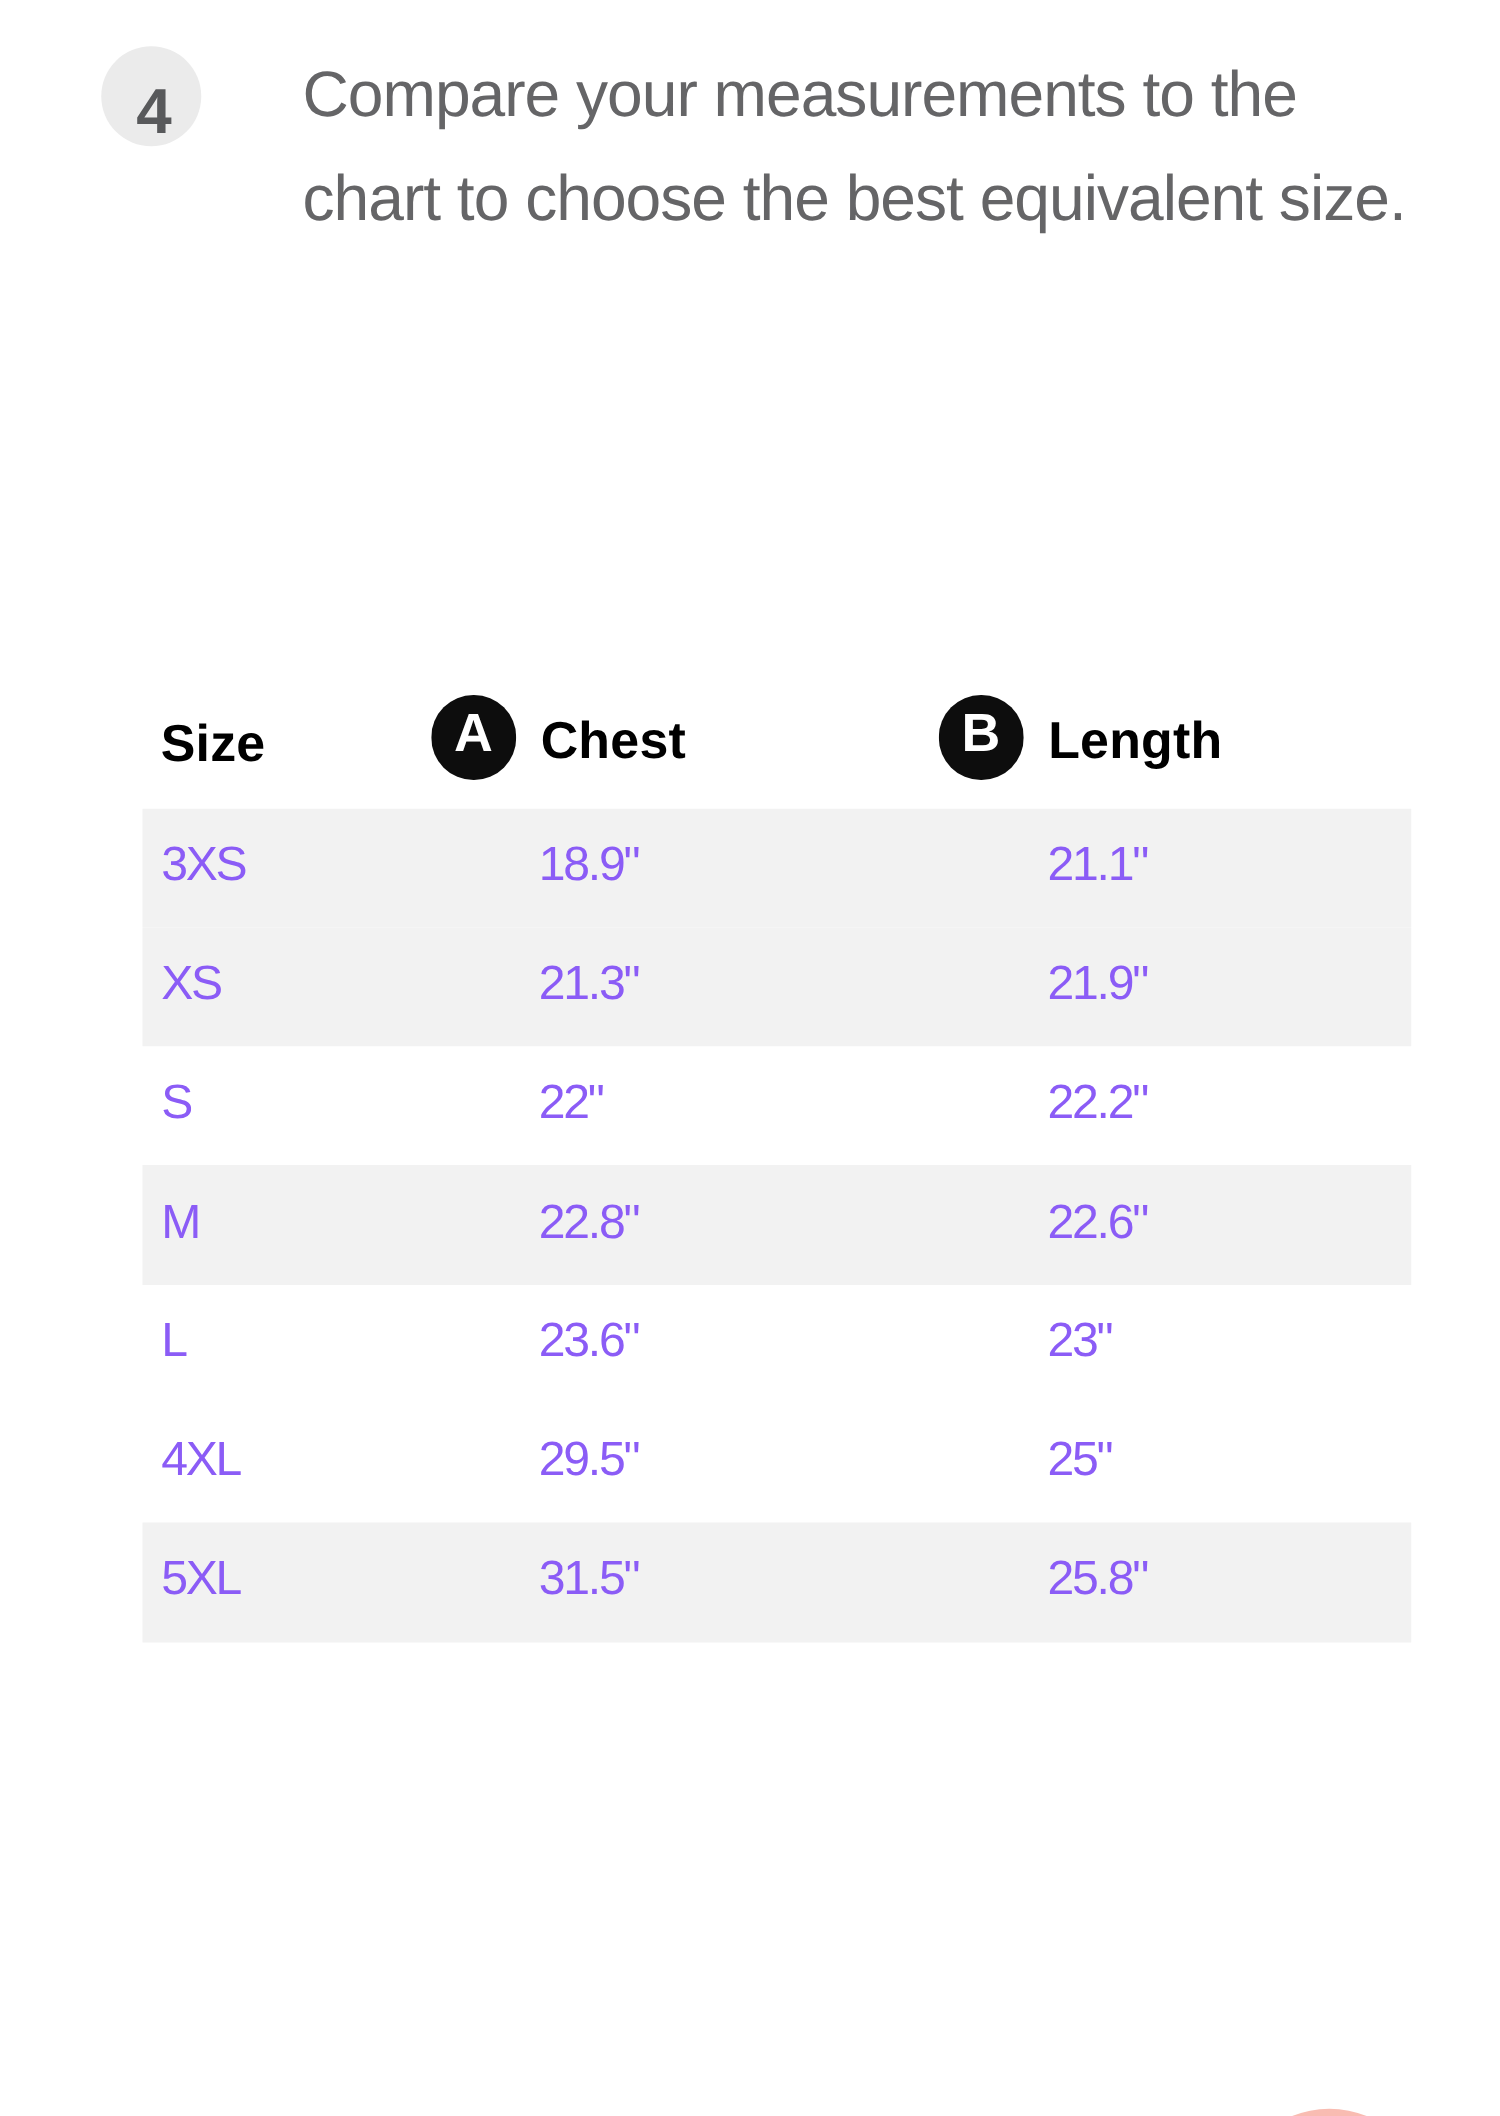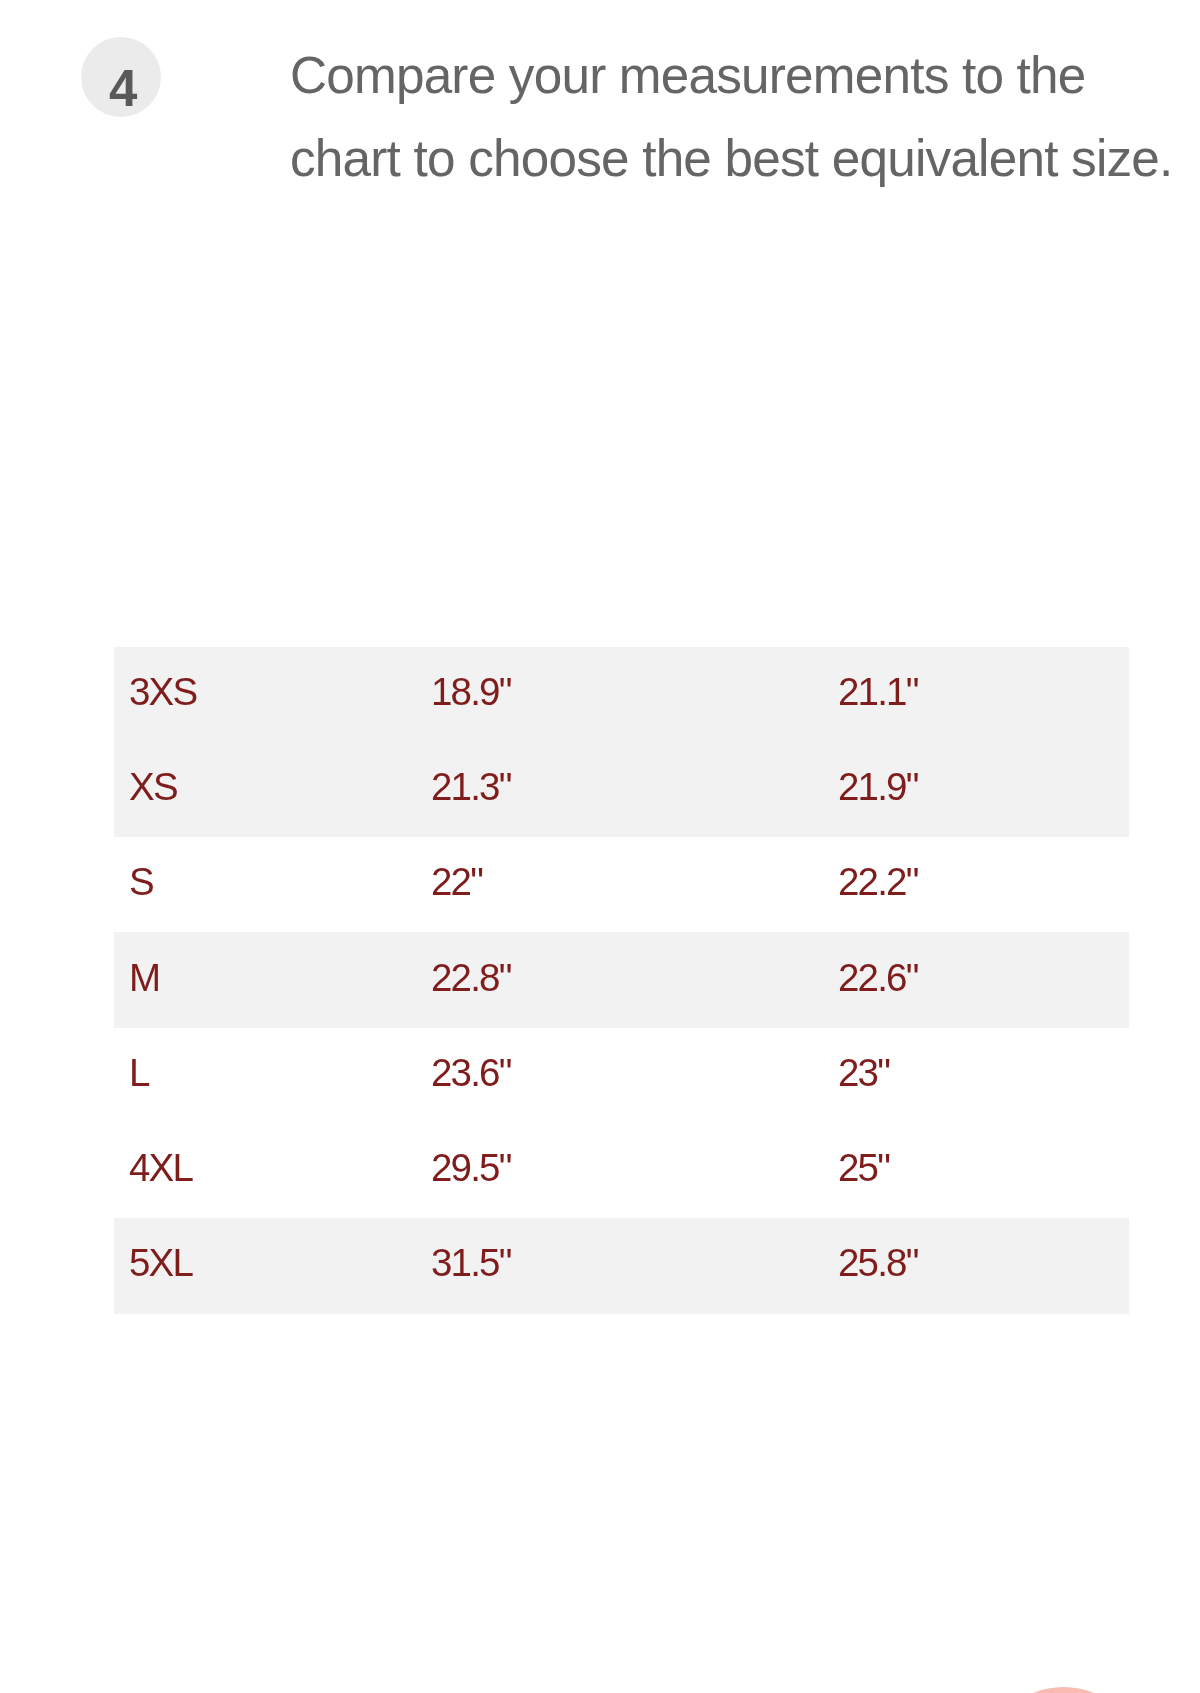--- a/index.html
+++ b/index.html
@@ -34,38 +34,37 @@
     margin-left: 4.5px;
   }
   .step-text {
     position: absolute; left: 242px; top: 34px;
     width: 905px;
     color: #656567;
     font-size: 51.3px;
     letter-spacing: -0.8px;
     line-height: 83px;
     font-weight: 400;
-    margin-left: 48px;
   }
   .step-text p { margin: 0; }
   .step-text p + p { margin-top: 50.4px; }
 
   
   .chart { position: absolute; left: 113.5px; top: 646.5px; width: 1015.5px; }
   .thead { position: absolute; left: 0; top: -96px; width: 100%; height: 89px; transform: translateZ(0); }
   .row { position: relative; height: 95.3px; transform: translateZ(0); }
   .row.alt { background: #f2f2f2; }
   .c1 { position: absolute; left: 15.5px;  top: 0; height: 100%; display: flex; align-items: center; }
   .c2 { position: absolute; left: 317.5px; top: 0; height: 100%; display: flex; align-items: center; }
   .c3 { position: absolute; left: 724.5px; top: 0; height: 100%; display: flex; align-items: center; }
   .thead .c1 { left: 15px; }
   .thead .c2 { left: 231.5px; margin-top: -3.5px; }
   .thead .c3 { left: 637.5px; margin-top: -3.5px; }
   .hdr { font-weight: 700; font-size: 41.5px; letter-spacing: 0.2px; color: #000; }
-  .cell { font-size: 38.5px; letter-spacing: -1.8px; color: #7f1d1d; margin-top: -2.5px; }
+  .cell { font-size: 38.5px; letter-spacing: -1.8px; color: #8b5cf6; margin-top: -2.5px; }
   .c1, .c2, .c3 { transform: translateZ(0); }
   .marker {
     display: inline-flex; align-items: center; justify-content: center;
     width: 67.5px; height: 67.5px; border-radius: 50%;
     background: #0d0d0d; color: #fff; font-weight: 700; font-size: 43px;
     line-height: 56px;
     margin-right: 20px; flex: none;
     position: relative; top: -1.5px; transform: translateZ(0);
   }
   .marker i { font-style: normal; position: relative; top: -3.5px; }
@@ -84,20 +83,35 @@
 
   <div class="step-badge">
     <span>4</span>
   </div>
 
   <div class="step-text">
     <p>Compare your measurements to the chart to choose the best equivalent size.</p>
   </div>
 
   <div class="chart">
+    <div class="thead">
+      <div class="c1 hdr">Size</div>
+      <div class="c2 hdr">
+        <span class="marker">
+            <i>A</i>
+          </span>
+        <span>Chest</span>
+      </div>
+      <div class="c3 hdr">
+        <span class="marker">
+            <i>B</i>
+          </span>
+        <span>Length</span>
+      </div>
+    </div>
     <div id="rows">
         <div class="row alt">
           <div class="c1 cell">3XS</div>
           <div class="c2 cell">18.9"</div>
           <div class="c3 cell">21.1"</div>
         </div>
         <div class="row alt">
           <div class="c1 cell">XS</div>
           <div class="c2 cell">21.3"</div>
           <div class="c3 cell">21.9"</div>

